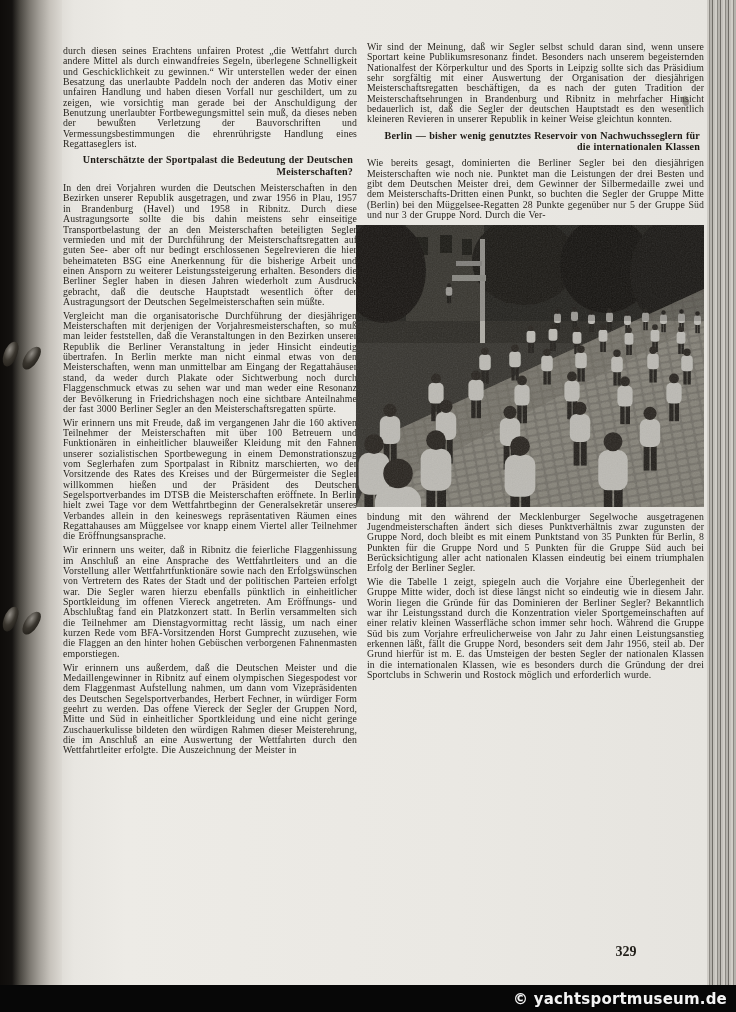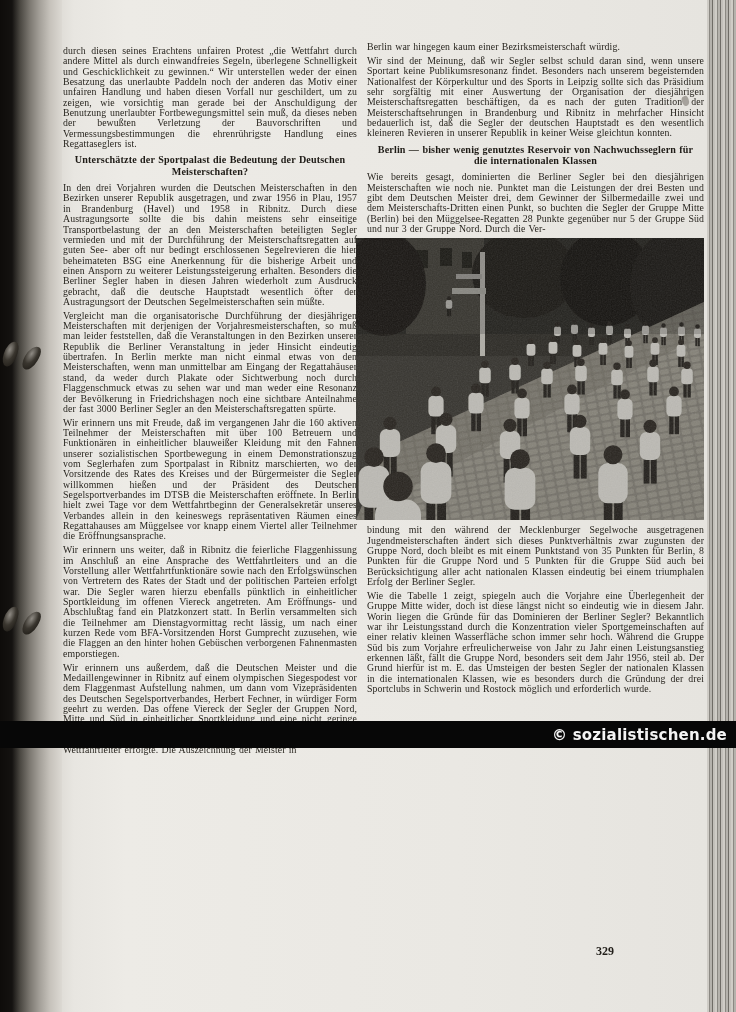--- a/index.html
+++ b/index.html
@@ -1,17 +1,17 @@
 <!DOCTYPE html>
 <html lang="de"><head>
 <meta charset="utf-8">
 <style>
   html,body{margin:0;padding:0;}
   body{width:736px;height:1012px;overflow:hidden;background:#1a1916;}
-  .scan{position:relative;width:736px;height:748px;font-family:"Liberation Serif",serif;}
+  .scan{position:relative;width:736px;height:1012px;font-family:"Liberation Serif",serif;}
 
   
   .spine{position:absolute;left:0;top:0;width:62px;height:1012px;
     background:linear-gradient(to right,#0e0c0a 0px,#141210 12px,#4a4741 20px,#7d7972 30px,#a5a19a 40px,#c6c2bb 50px,#dcd9d3 62px);}
   .hole{position:absolute;width:13px;height:26px;border-radius:60% 40% 55% 45%;
     background:radial-gradient(ellipse at 35% 35%,#8f8b84 0%,#3a362f 45%,#16130f 100%);
     transform:rotate(18deg);}
   
   .page{position:absolute;left:36px;top:0;width:671px;height:1012px;
     background:linear-gradient(to right,#b7b3ad 0px,#d8d5cf 14px,#e8e6e1 38px,#edebe6 90px,#eae8e3 420px,#e6e4df 671px);}
@@ -20,29 +20,29 @@
     background:repeating-linear-gradient(to right,#cfccc6 0 2px,#8b8882 2px 3px,#b5b2ac 3px 5px,#6f6c66 5px 6px,#c2bfb9 6px 8px);}
   .speck{position:absolute;left:682px;top:96px;width:7px;height:10px;border-radius:50% 40% 60% 50%;
     background:#8a867f;opacity:.7;transform:rotate(-20deg);}
 
   
   .col{position:absolute;text-align:justify;color:#28251f;font-size:9.8px;line-height:10.35px;
     letter-spacing:.1px;word-spacing:.6px;}
   .col-left{left:63px;top:46px;width:294px;}
   .col-right{left:367px;top:42px;width:337px;}
   .col p{margin:0 0 3.5px 0;}
-  .sec-heading{font-weight:bold;text-align:center;font-size:10.1px;line-height:11.6px;
+  .sec-heading{font-weight:bold;text-align:right;font-size:10.1px;line-height:11.6px;
     margin:5px 4px 5.5px 4px;color:#1e1b16;letter-spacing:.15px;}
 
   
   .photo{margin:4px 0 5px -11px;width:348px;height:282px;display:block;background:#3c3a36;}
   .photo svg{display:block;width:100%;height:100%;}
 
-  .page-number{position:absolute;left:596px;top:944px;width:60px;text-align:left;
-    font-weight:bold;font-size:12px;color:#211e19;}
+  .page-number{position:absolute;left:596px;top:944px;width:60px;text-align:center;
+    font-weight:bold;font-size:14px;color:#211e19;}
 
   
   .wm-bar{position:absolute;left:0;bottom:0;width:736px;height:27px;background:#070707;
     display:flex;align-items:center;justify-content:flex-end;padding-right:9px;box-sizing:border-box;}
   .wm-text{font-family:"DejaVu Sans",sans-serif;font-weight:bold;font-size:15px;color:#f4f4f4;letter-spacing:.2px;}
 </style>
 </head>
 <body>
 
 <div class="scan">
@@ -60,21 +60,20 @@
     <p>durch diesen seines Erachtens unfairen Protest „die Wettfahrt durch andere Mittel als durch einwandfreies Segeln, überlegene Schnelligkeit und Geschicklichkeit zu gewinnen.“ Wir unterstellen weder der einen Besatzung das unerlaubte Paddeln noch der anderen das Motiv einer unfairen Handlung und haben diesen Vorfall nur geschildert, um zu zeigen, wie vorsichtig man gerade bei der Anschuldigung der Benutzung unerlaubter Fortbewegungsmittel sein muß, da dieses neben der bewußten Verletzung der Bauvorschriften und Vermessungsbestimmungen die ehrenrührigste Handlung eines Regattaseglers ist.</p>
     <div class="sec-heading">Unterschätzte der Sportpalast die Bedeutung der Deutschen Meisterschaften?</div>
     <p>In den drei Vorjahren wurden die Deutschen Meisterschaften in den Bezirken unserer Republik ausgetragen, und zwar 1956 in Plau, 1957 in Brandenburg (Havel) und 1958 in Ribnitz. Durch diese Austragungsorte sollte die bis dahin meistens sehr einseitige Transportbelastung der an den Meisterschaften beteiligten Segler vermieden und mit der Durchführung der Meisterschaftsregatten auf guten See- aber oft nur bedingt erschlossenen Segelrevieren die hier beheimateten BSG eine Anerkennung für die bisherige Arbeit und einen Ansporn zu weiterer Leistungssteigerung erhalten. Besonders die Berliner Segler haben in diesen Jahren wiederholt zum Ausdruck gebracht, daß die deutsche Hauptstadt wesentlich öfter der Austragungsort der Deutschen Segelmeisterschaften sein müßte.</p>
     <p>Vergleicht man die organisatorische Durchführung der diesjährigen Meisterschaften mit derjenigen der Vorjahresmeisterschaften, so muß man leider feststellen, daß die Veranstaltungen in den Bezirken unserer Republik die Berliner Veranstaltung in jeder Hinsicht eindeutig übertrafen. In Berlin merkte man nicht einmal etwas von den Meisterschaften, wenn man unmittelbar am Eingang der Regattahäuser stand, da weder durch Plakate oder Sichtwerbung noch durch Flaggenschmuck etwas zu sehen war und man weder eine Resonanz der Bevölkerung in Friedrichshagen noch eine sichtbare Anteilnahme der fast 3000 Berliner Segler an den Meisterschaftsregatten spürte.</p>
     <p>Wir erinnern uns mit Freude, daß im vergangenen Jahr die 160 aktiven Teilnehmer der Meisterschaften mit über 100 Betreuern und Funktionären in einheitlicher blauweißer Kleidung mit den Fahnen unserer sozialistischen Sportbewegung in einem Demonstrationszug vom Seglerhafen zum Sportpalast in Ribnitz marschierten, wo der Vorsitzende des Rates des Kreises und der Bürgermeister die Segler willkommen hießen und der Präsident des Deutschen Segelsportverbandes im DTSB die Meisterschaften eröffnete. In Berlin hielt zwei Tage vor dem Wettfahrtbeginn der Generalsekretär unseres Verbandes allein in den keineswegs repräsentativen Räumen eines Regattahauses am Müggelsee vor knapp einem Viertel aller Teilnehmer die Eröffnungsansprache.</p>
     <p>Wir erinnern uns weiter, daß in Ribnitz die feierliche Flaggenhissung im Anschluß an eine Ansprache des Wettfahrtleiters und an die Vorstellung aller Wettfahrtfunktionäre sowie nach den Erfolgswünschen von Vertretern des Rates der Stadt und der politischen Parteien erfolgt war. Die Segler waren hierzu ebenfalls pünktlich in einheitlicher Sportkleidung im offenen Viereck angetreten. Am Eröffnungs- und Abschlußtag fand ein Platzkonzert statt. In Berlin versammelten sich die Teilnehmer am Dienstagvormittag recht lässig, um nach einer kurzen Rede vom BFA-Vorsitzenden Horst Gumprecht zuzusehen, wie die Flaggen an den hinter hohen Gebüschen verborgenen Fahnenmasten emporstiegen.</p>
     <p>Wir erinnern uns außerdem, daß die Deutschen Meister und die Medaillengewinner in Ribnitz auf einem olympischen Siegespodest vor dem Flaggenmast Aufstellung nahmen, um dann vom Vizepräsidenten des Deutschen Segelsportverbandes, Herbert Fechner, in würdiger Form geehrt zu werden. Das offene Viereck der Segler der Gruppen Nord, Mitte und Süd in einheitlicher Sportkleidung und eine nicht geringe Zuschauerkulisse bildeten den würdigen Rahmen dieser Meisterehrung, die im Anschluß an eine Auswertung der Wettfahrten durch den Wettfahrtleiter erfolgte. Die Auszeichnung der Meister in</p>
   </div>
 
   <div class="col col-right">
-    <p>Berlin war hingegen kaum einer Bezirksmeisterschaft würdig.</p>
     <p>Wir sind der Meinung, daß wir Segler selbst schuld daran sind, wenn unsere Sportart keine Publikumsresonanz findet. Besonders nach unserem begeisternden Nationalfest der Körperkultur und des Sports in Leipzig sollte sich das Präsidium sehr sorgfältig mit einer Auswertung der Organisation der diesjährigen Meisterschaftsregatten beschäftigen, da es nach der guten Tradition der Meisterschaftsehrungen in Brandenburg und Ribnitz in mehrfacher Hinsicht bedauerlich ist, daß die Segler der deutschen Hauptstadt es den wesentlich kleineren Revieren in unserer Republik in keiner Weise gleichtun konnten.</p>
     <div class="sec-heading">Berlin — bisher wenig genutztes Reservoir von Nachwuchsseglern für die internationalen Klassen</div>
     <p>Wie bereits gesagt, dominierten die Berliner Segler bei den diesjährigen Meisterschaften wie noch nie. Punktet man die Leistungen der drei Besten und gibt dem Deutschen Meister drei, dem Gewinner der Silbermedaille zwei und dem Meisterschafts-Dritten einen Punkt, so buchten die Segler der Gruppe Mitte (Berlin) bei den Müggelsee-Regatten 28 Punkte gegenüber nur 5 der Gruppe Süd und nur 3 der Gruppe Nord. Durch die Ver-</p>
 
     <div class="photo" title="Schwarzweißfoto: Demonstrationszug von Seglern in weißen Hemden und dunklen Hosen, die über eine gepflasterte Straße marschieren">
       <svg viewBox="0 0 348 282" preserveAspectRatio="none">
         <defs>
           <pattern id="cobbles" width="11" height="7" patternUnits="userSpaceOnUse" patternTransform="rotate(-10)">
             <rect width="11" height="7" fill="#918d83"></rect>
             <rect x="0.7" y="0.8" width="9.4" height="5.2" rx="2.2" fill="#a7a398"></rect>
@@ -162,16 +161,16 @@
       </svg>
     </div>
 
     <p>bindung mit den während der Mecklenburger Segelwoche ausgetragenen Jugendmeisterschaften ändert sich dieses Punktverhältnis zwar zugunsten der Gruppe Nord, doch bleibt es mit einem Punktstand von 35 Punkten für Berlin, 8 Punkten für die Gruppe Nord und 5 Punkten für die Gruppe Süd auch bei Berücksichtigung aller acht nationalen Klassen eindeutig bei einem triumphalen Erfolg der Berliner Segler.</p>
     <p>Wie die Tabelle 1 zeigt, spiegeln auch die Vorjahre eine Überlegenheit der Gruppe Mitte wider, doch ist diese längst nicht so eindeutig wie in diesem Jahr. Worin liegen die Gründe für das Dominieren der Berliner Segler? Bekanntlich war ihr Leistungsstand durch die Konzentration vieler Sportgemeinschaften auf einer relativ kleinen Wasserfläche schon immer sehr hoch. Während die Gruppe Süd bis zum Vorjahre erfreulicherweise von Jahr zu Jahr einen Leistungsanstieg erkennen läßt, fällt die Gruppe Nord, besonders seit dem Jahr 1956, steil ab. Der Grund hierfür ist m. E. das Umsteigen der besten Segler der nationalen Klassen in die internationalen Klassen, wie es besonders durch die Gründung der drei Sportclubs in Schwerin und Rostock möglich und erforderlich wurde.</p>
   </div>
 
   <div class="page-number">329</div>
 
   <div class="wm-bar">
-    <span class="wm-text">© sozialistischen.de</span>
+    <span class="wm-text">© yachtsportmuseum.de</span>
   </div>
 
 </div>
 
 </body></html>

